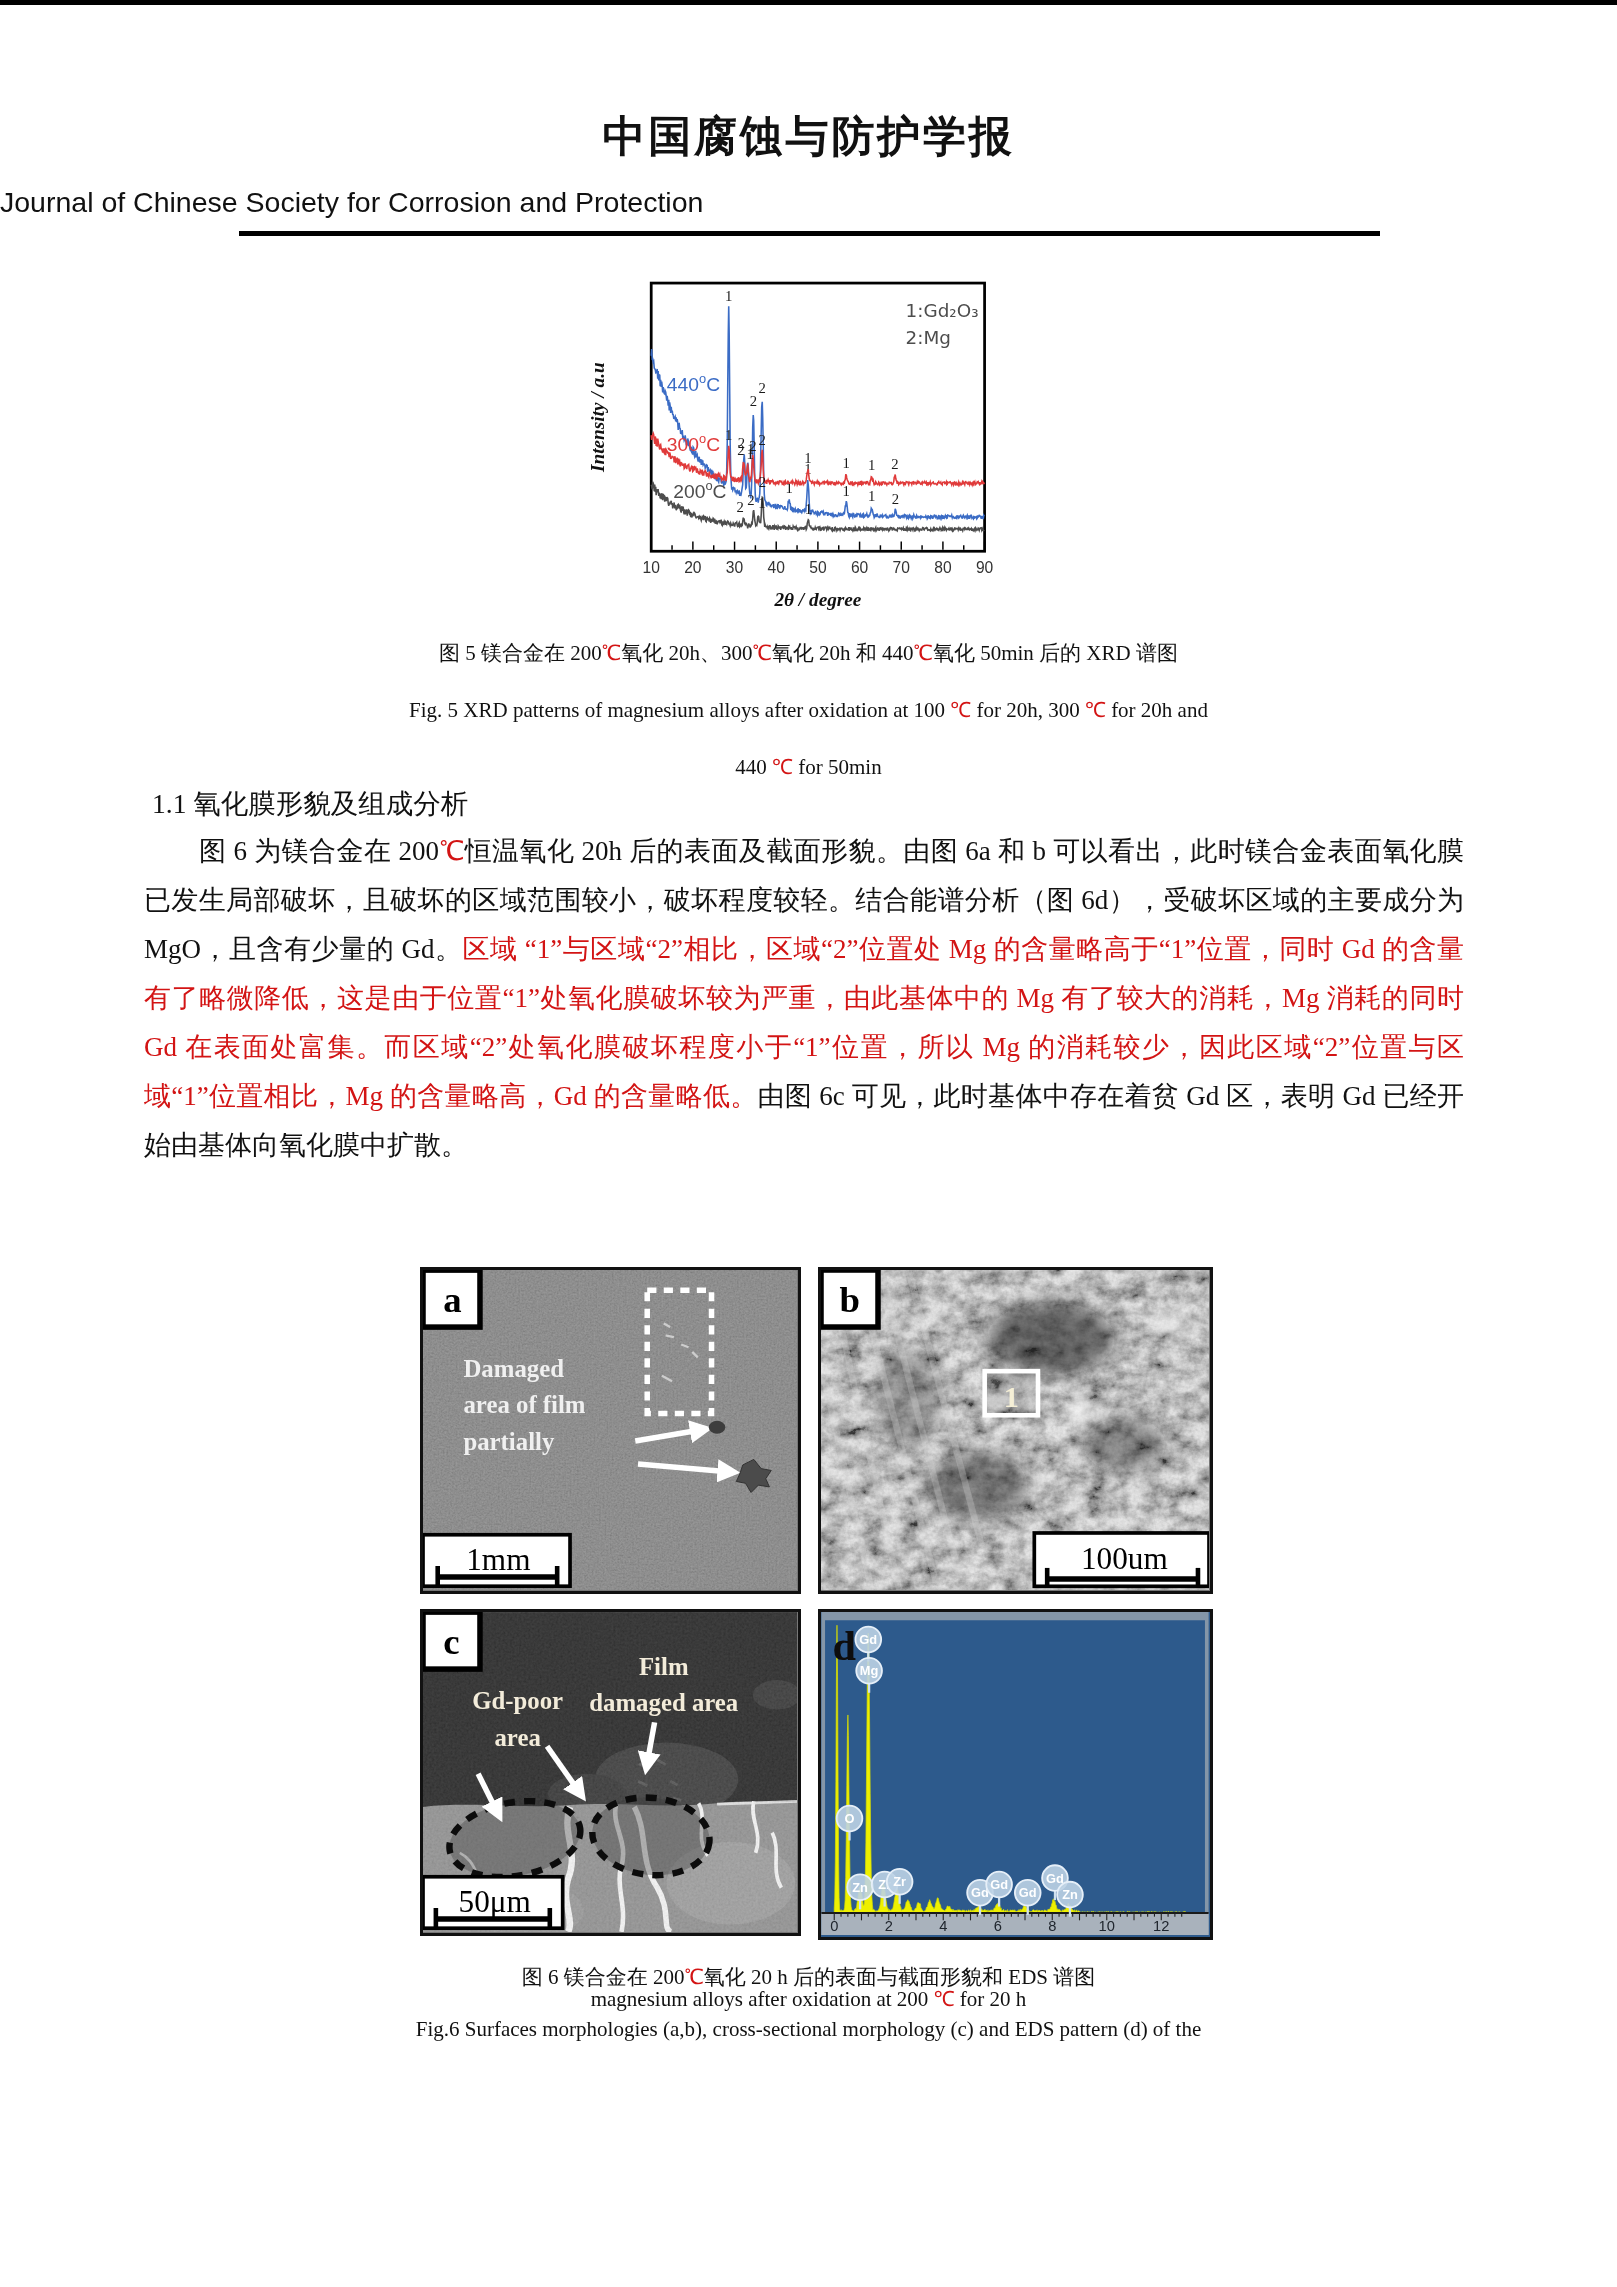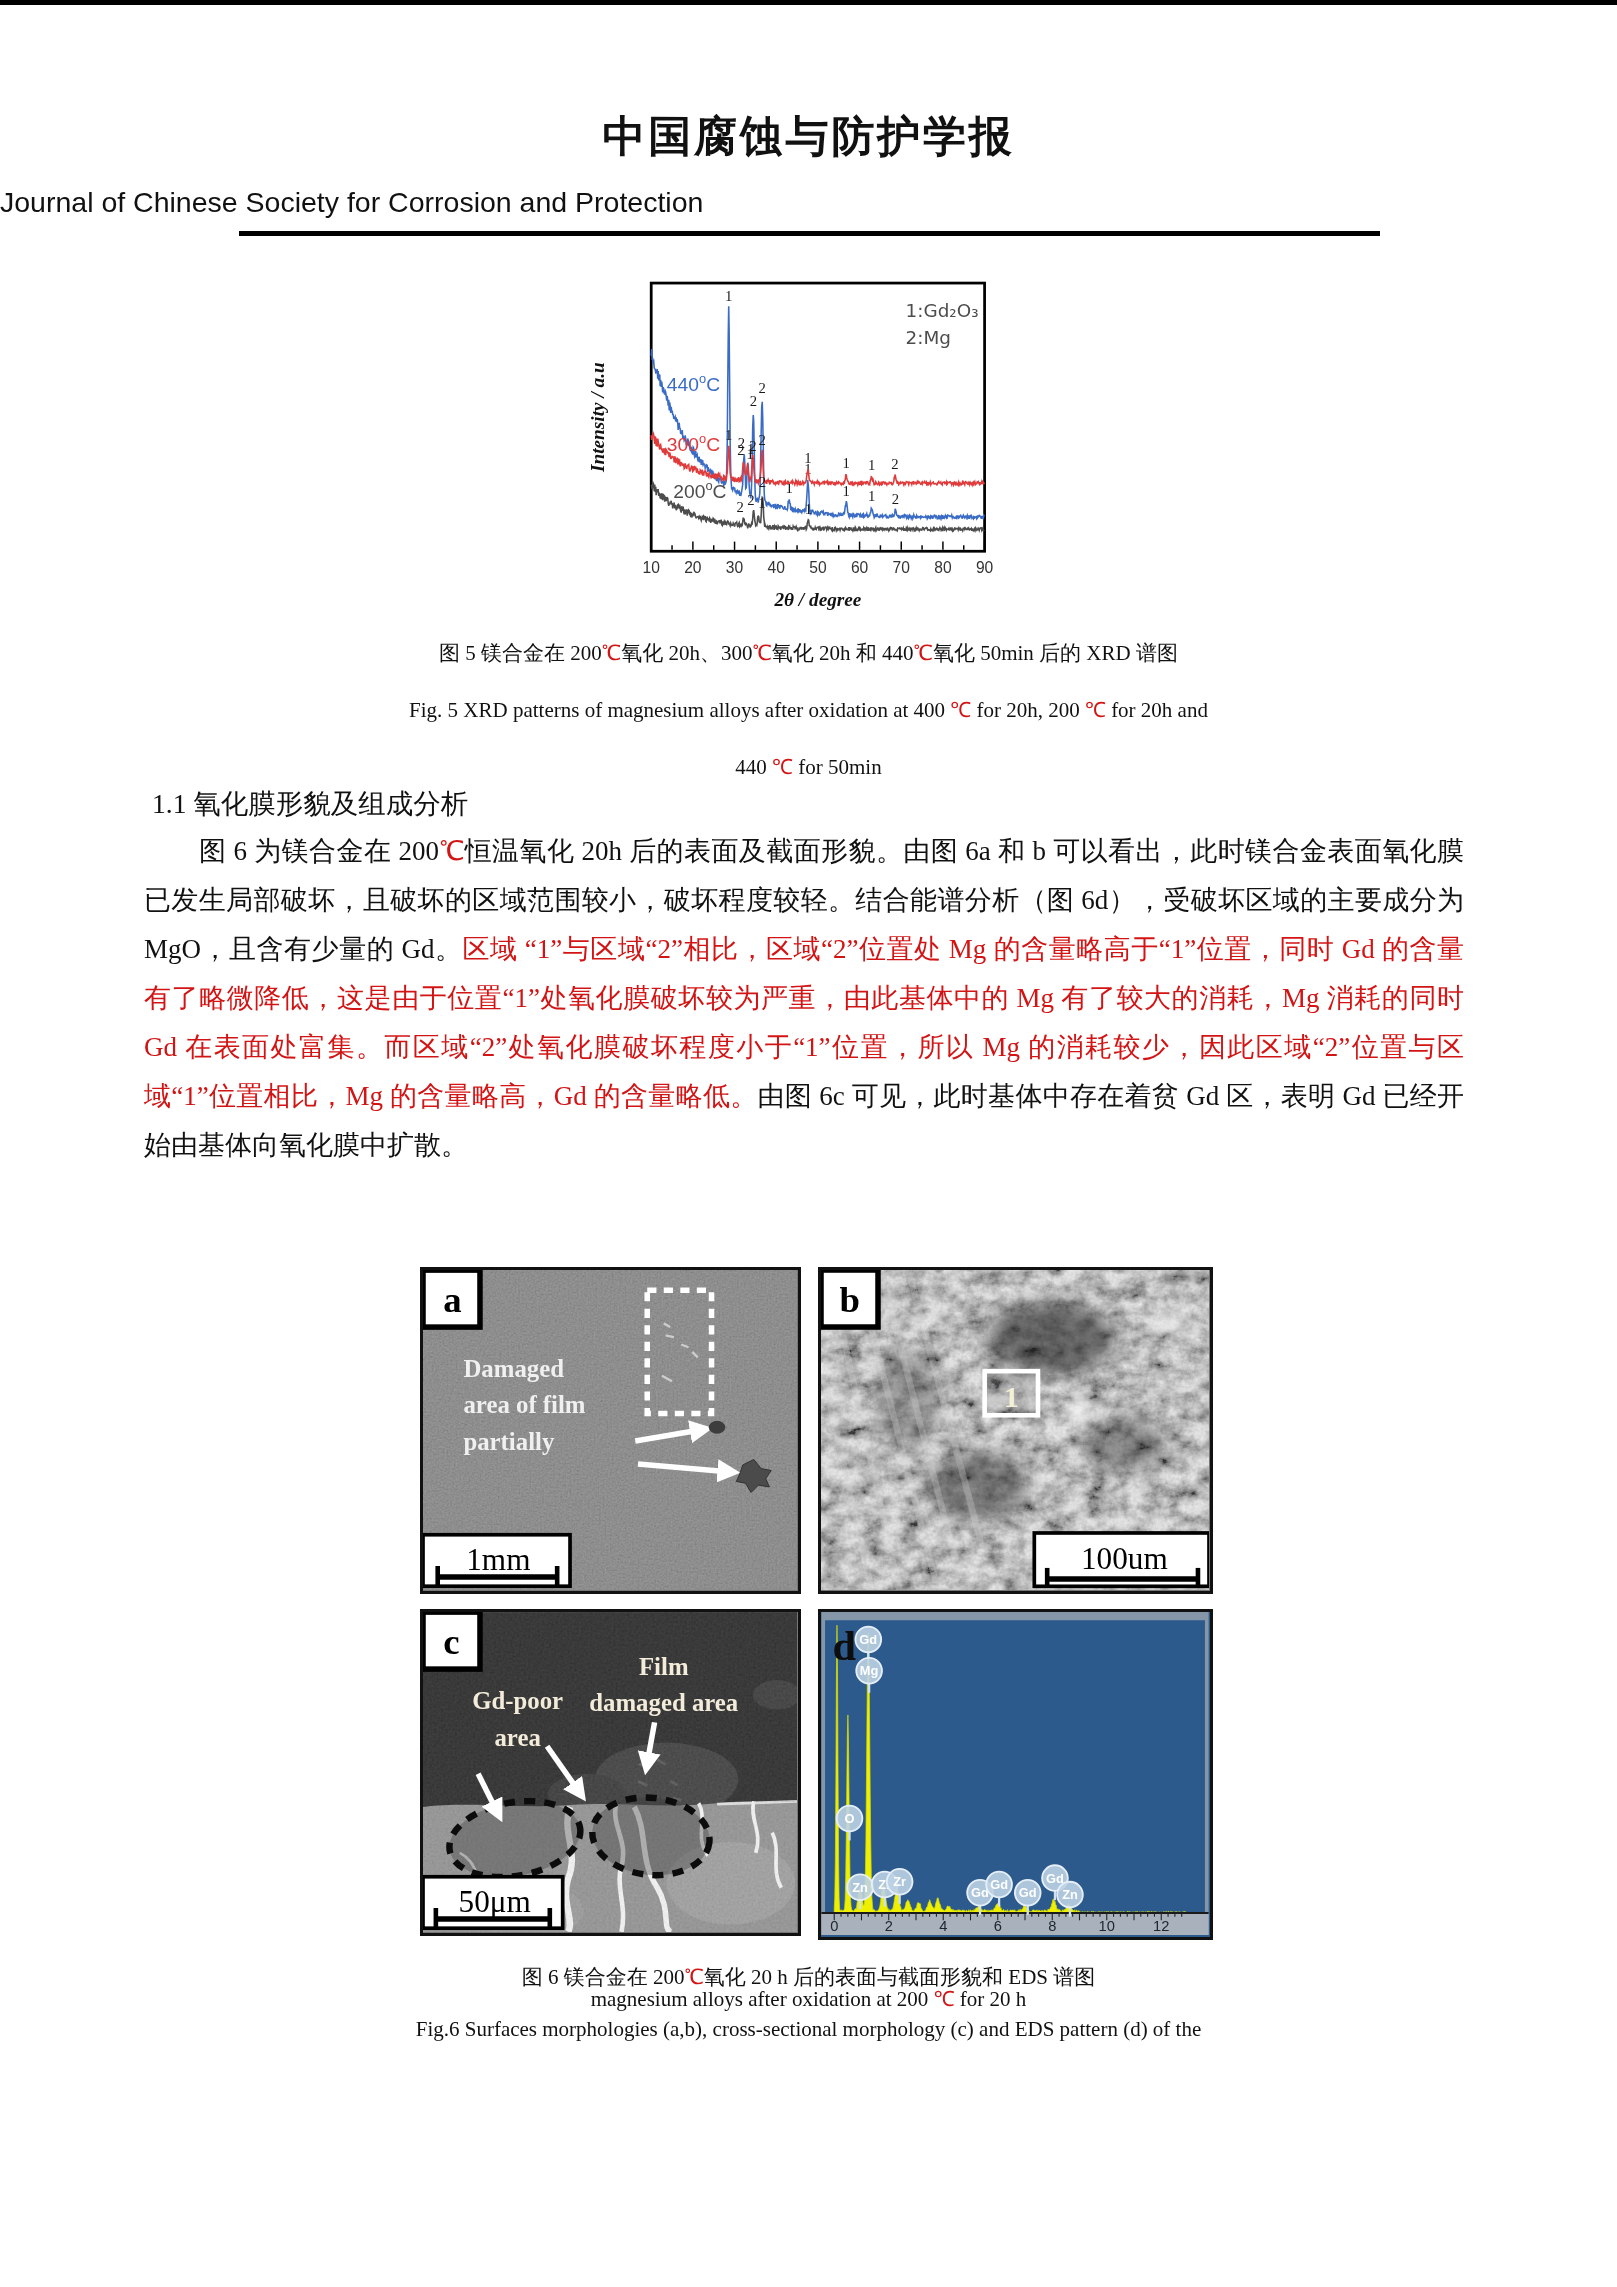--- a/index.html
+++ b/index.html
@@ -110,21 +110,21 @@
       <text x="167.73250000000002" y="273.9263706094392" text-anchor="middle" class="pk">2</text>
       <text x="179.6225" y="266.87989180977434" text-anchor="middle" class="pk">2</text>
       <text x="191.61375" y="270.23885498183336" text-anchor="middle" class="pk">1</text>
       <text x="192.15125" y="247.52921887831837" text-anchor="middle" class="pk">2</text>
       <text x="242.06375" y="276.2721700752888" text-anchor="middle" class="pk">1</text>
       <text x="95" y="259" class="ser" fill="#4d4d4d"><tspan>200</tspan><tspan dy="-9" font-size="14">o</tspan><tspan dy="9">C</tspan></text>
     </svg>
 </div>
 
 <div class="abs cap" style="top:639px"><span>图 5  镁合金在 200</span><span class="red">℃</span><span>氧化 20h、300</span><span class="red">℃</span><span>氧化 20h 和 440</span><span class="red">℃</span><span>氧化 50min 后的 XRD 谱图</span></div>
-<div class="abs cap" style="top:695px"><span>Fig. 5 XRD patterns of magnesium alloys after oxidation at 400 </span><span class="red">℃</span><span> for 20h, 200 </span><span class="red">℃</span><span> for 20h and</span></div>
+<div class="abs cap" style="top:695px"><span>Fig. 5 XRD patterns of magnesium alloys after oxidation at 100 </span><span class="red">℃</span><span> for 20h, 300 </span><span class="red">℃</span><span> for 20h and</span></div>
 <div class="abs cap" style="top:752px"><span>440 </span><span class="red">℃</span><span> for 50min</span></div>
 
 <div class="abs heading">1.1 氧化膜形貌及组成分析</div>
 
 <div class="abs para"><span>图 6 为镁合金在 200</span><span class="red">℃</span><span>恒温氧化 20h 后的表面及截面形貌。由图 6a 和 b 可以看出，此时镁合金表面氧化膜已发生局部破坏，且破坏的区域范围较小，破坏程度较轻。结合能谱分析（图 6d），受破坏区域的主要成分为 MgO，且含有少量的 Gd。</span><span class="red">区域 “1”与区域“2”相比，区域“2”位置处 Mg 的含量略高于“1”位置，同时 Gd 的含量有了略微降低，这是由于位置“1”处氧化膜破坏较为严重，由此基体中的 Mg 有了较大的消耗，Mg 消耗的同时 Gd 在表面处富集。而区域“2”处氧化膜破坏程度小于“1”位置，所以 Mg 的消耗较少，因此区域“2”位置与区域“1”位置相比，Mg 的含量略高，Gd 的含量略低。</span><span>由图 6c 可见，此时基体中存在着贫 Gd 区，表明 Gd 已经开始由基体向氧化膜中扩散。</span></div>
 
 <div class="abs figgrid">
 
   <div class="panel" id="p-a">
     <svg width="374" height="320" viewBox="0 0 407 348">

